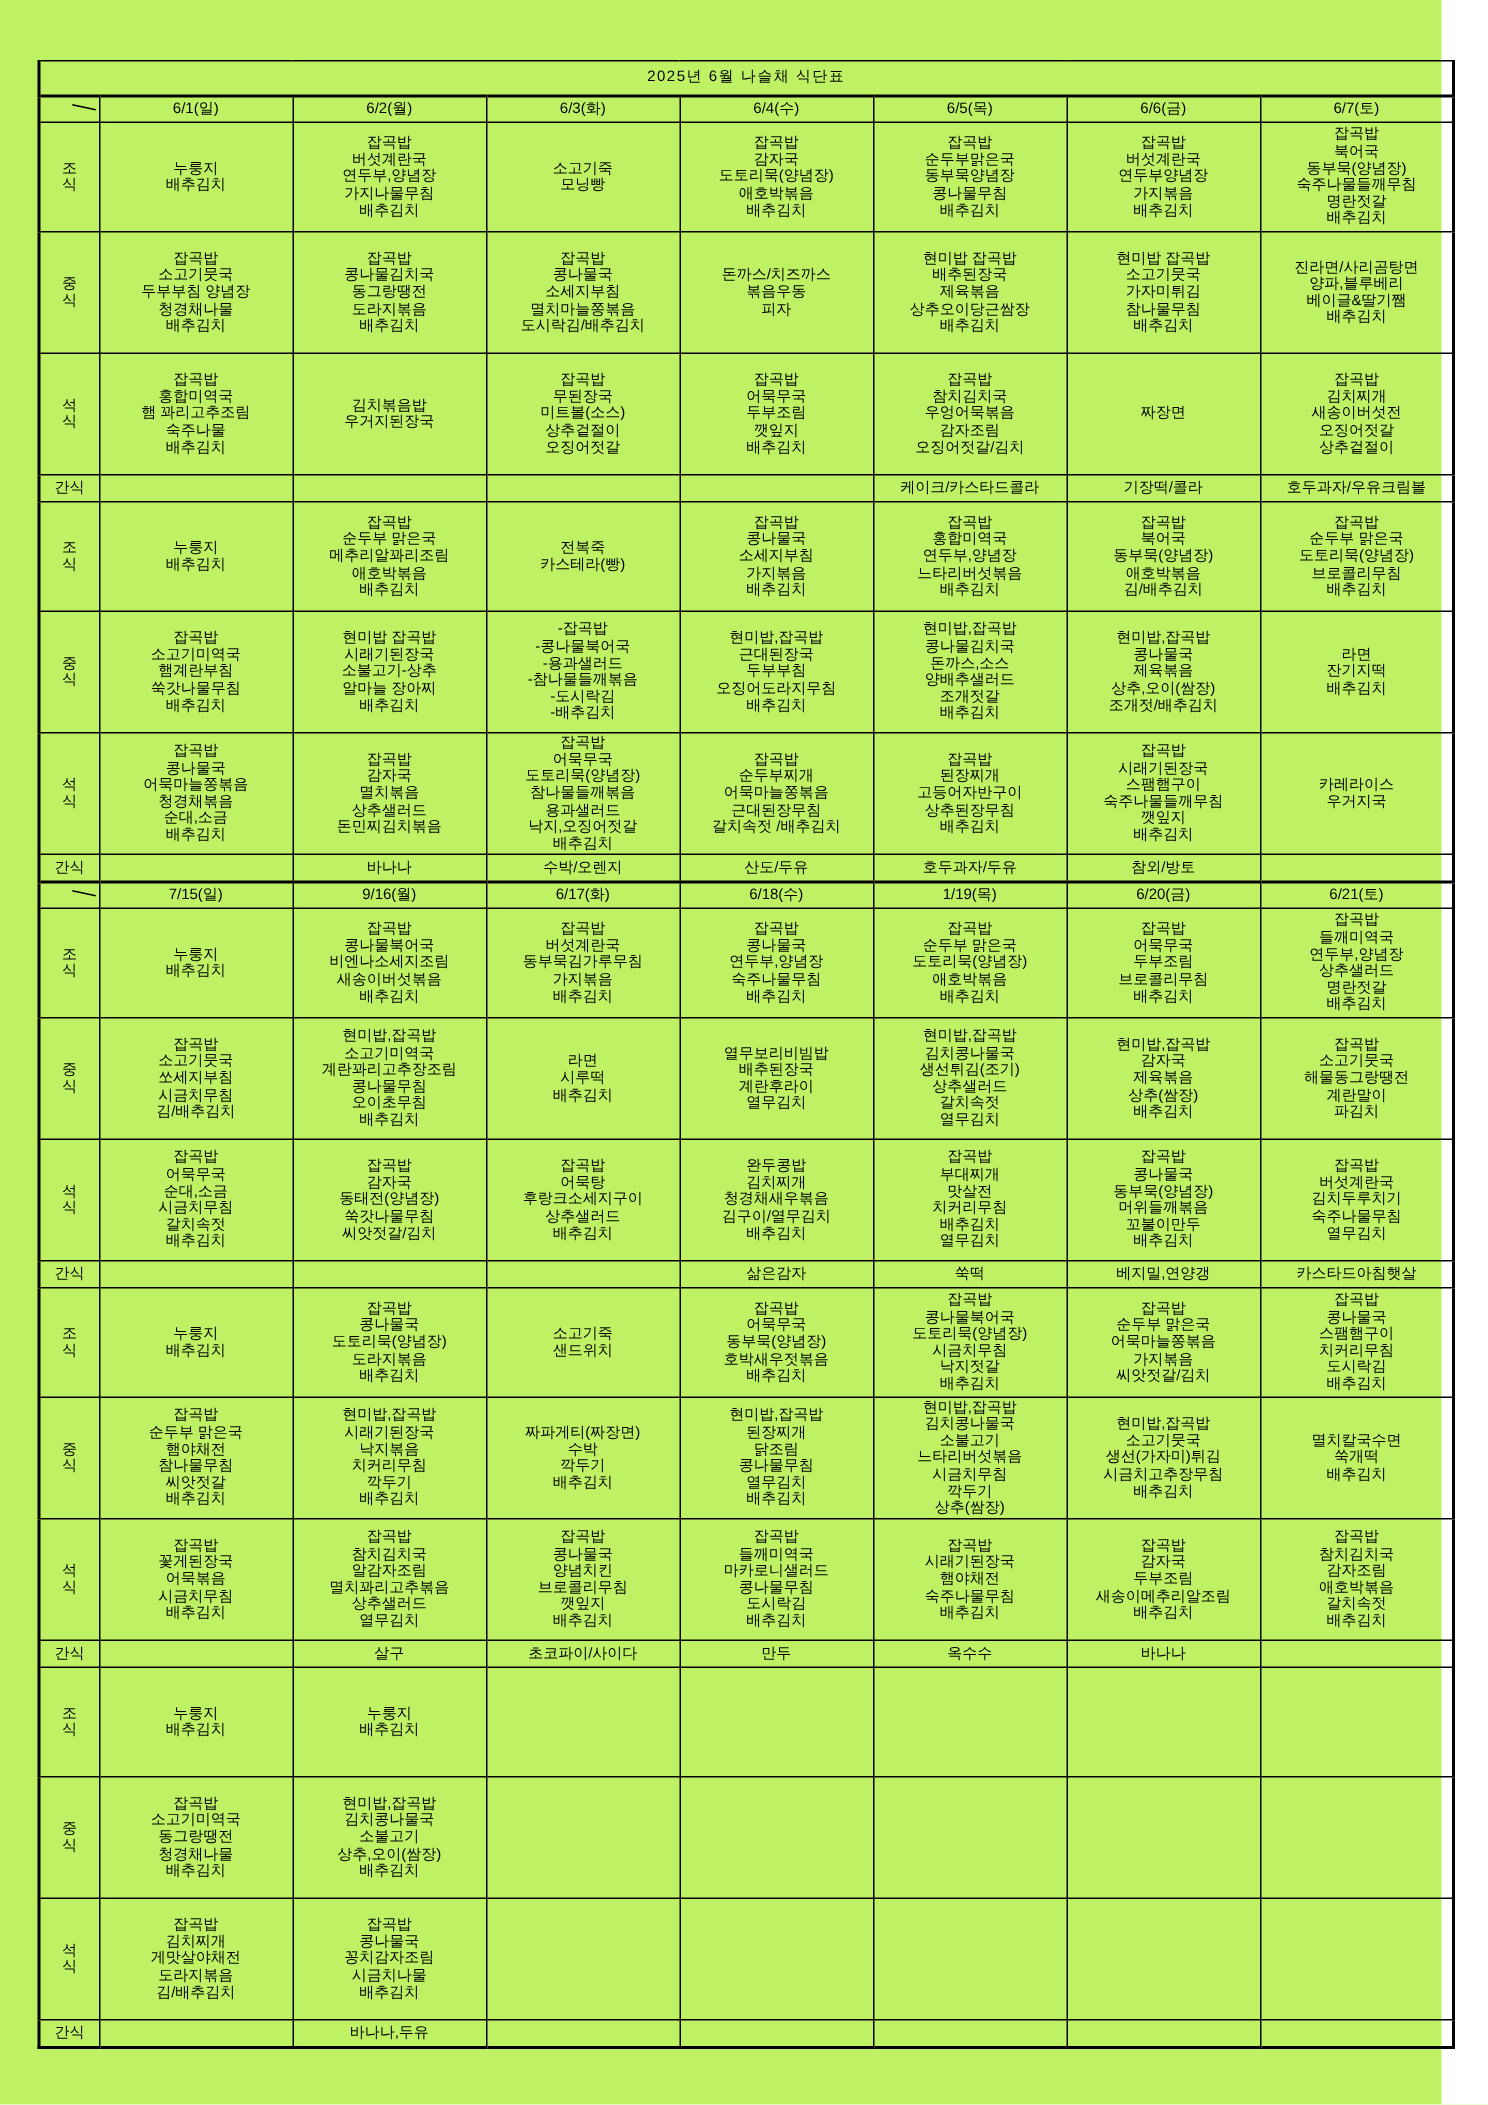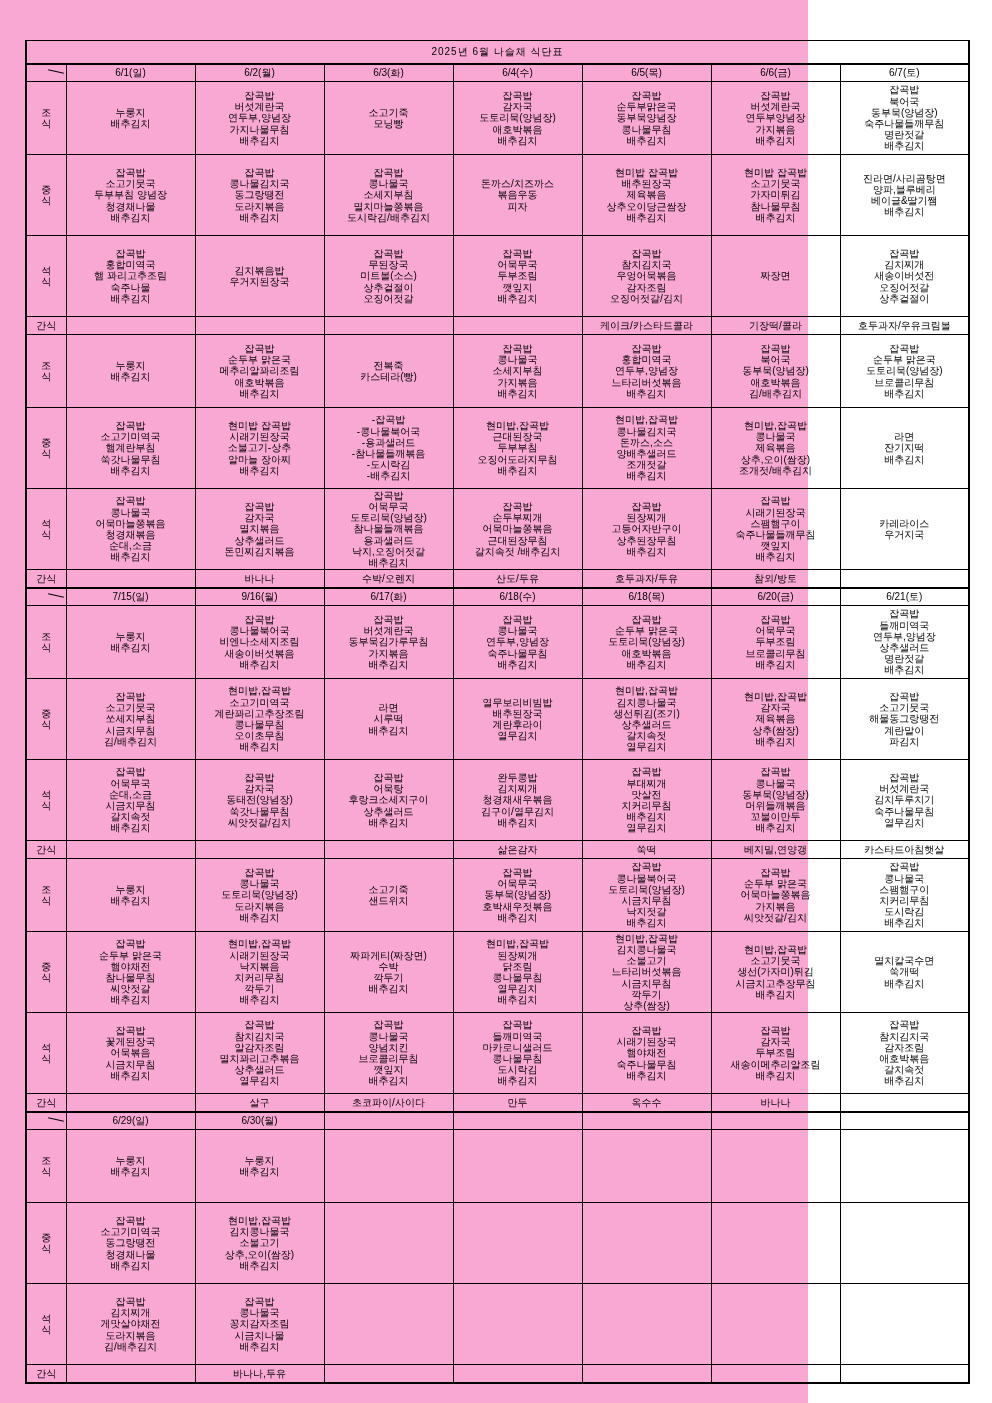--- a/index.html
+++ b/index.html
@@ -1,16 +1,16 @@
 <!DOCTYPE html>
 <html><head>
 <meta charset="utf-8">
 <style>
   html,body{margin:0;padding:0;background:#ffffff;}
-  .sheet{position:relative;width:808px;height:1403px;background:#f9a8d4;
+  .sheet{position:relative;width:961px;height:1403px;background:#bef264;
          font-family:"Liberation Sans","DejaVu Sans",sans-serif;color:#000;}
   table.menu{border-collapse:collapse;table-layout:fixed;position:absolute;left:25px;top:40px;width:943px;}
   table.menu td{border:1px solid #000;text-align:center;vertical-align:middle;
       font-size:10px;line-height:1.12;white-space:pre-line;padding:0 1px;overflow:hidden;}
   td.title-cell{height:22px;font-size:13px;border:2px solid #000;letter-spacing:1px;}
   tr.week-header td{height:16px;font-size:10px;border-top:2px solid #000;}
   td.corner{position:relative;}
   .diag{position:absolute;right:2px;top:6px;width:16px;height:0;border-top:1.5px solid #000;
         transform:rotate(12deg);display:block;}
   td.row-label{font-size:11px;line-height:1.25;}
@@ -284,21 +284,21 @@
           <td>호두과자/두유</td>
           <td>참외/방토</td>
           <td></td>
         </tr>
         <tr class="week-header">
           <td class="corner"><span class="diag"></span></td>
           <td>7/15(일)</td>
           <td>9/16(월)</td>
           <td>6/17(화)</td>
           <td>6/18(수)</td>
-          <td>6/18(목)</td>
+          <td>1/19(목)</td>
           <td>6/20(금)</td>
           <td>6/21(토)</td>
         </tr>
         <tr class="r-breakfast">
           <td class="row-label">조
 식</td>
           <td>누룽지
 배추김치</td>
           <td>잡곡밥
 콩나물북어국
@@ -544,30 +544,20 @@
         <tr class="r-snack">
           <td class="row-label">간식</td>
           <td></td>
           <td>살구</td>
           <td>초코파이/사이다</td>
           <td>만두</td>
           <td>옥수수</td>
           <td>바나나</td>
           <td></td>
         </tr>
-        <tr class="week-header">
-          <td class="corner"><span class="diag"></span></td>
-          <td>6/29(일)</td>
-          <td>6/30(월)</td>
-          <td></td>
-          <td></td>
-          <td></td>
-          <td></td>
-          <td></td>
-        </tr>
         <tr class="r-breakfast">
           <td class="row-label">조
 식</td>
           <td>누룽지
 배추김치</td>
           <td>누룽지
 배추김치</td>
           <td></td>
           <td></td>
           <td></td>

